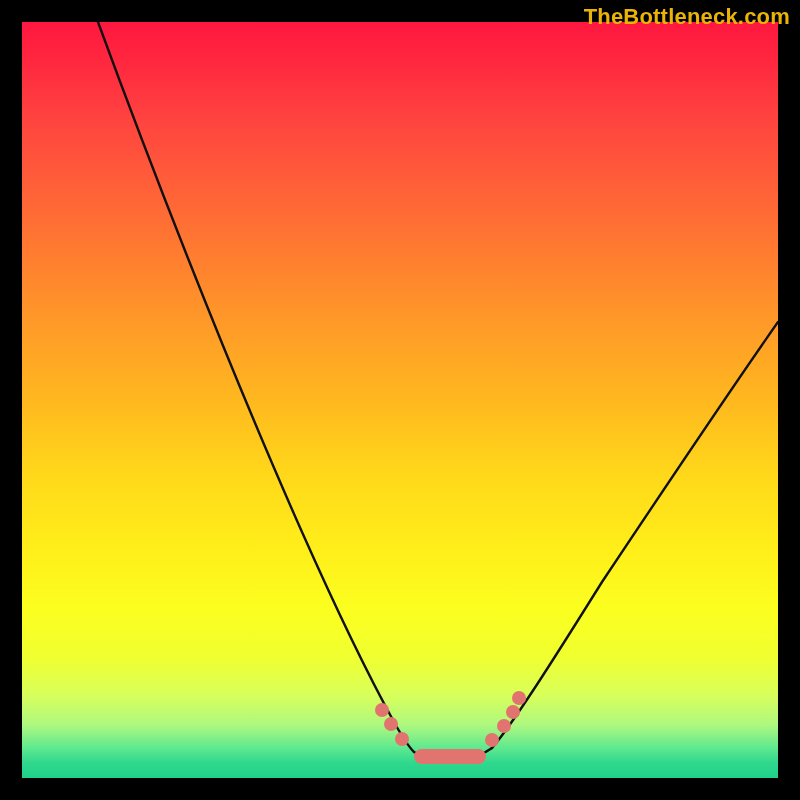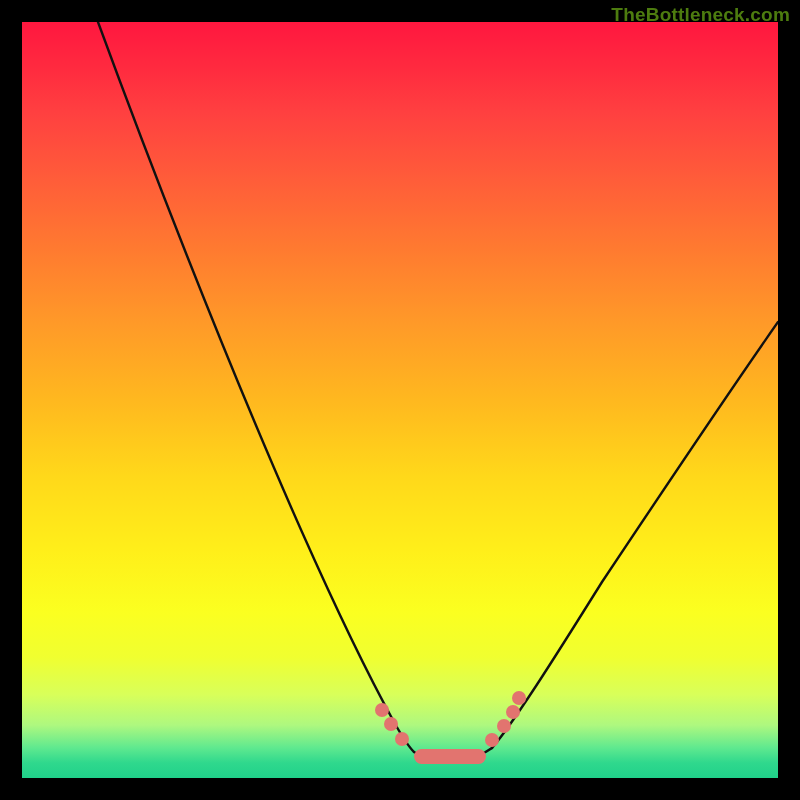--- a/index.html
+++ b/index.html
@@ -33,23 +33,23 @@
       #aef87f 93%,
       #5fe98f 96%,
       #2fd88d 98%,
       #20d18a 100%
     );
   }
   .watermark {
     position: absolute;
     top: 4px;
     right: 10px;
-    font-size: 19px;
+    font-size: 22px;
     font-weight: 600;
-    color: #4d7c0f;
+    color: #eab308;
     letter-spacing: 0.2px;
     user-select: none;
   }
   svg.curves {
     position: absolute;
     left: 0;
     top: 0;
   }
   .marker {
     fill: #e2746f;

